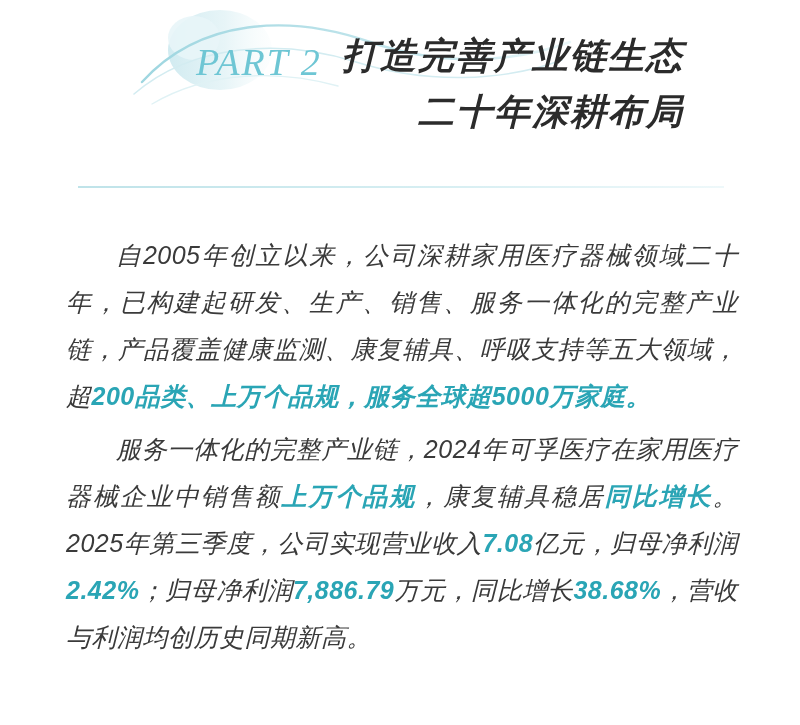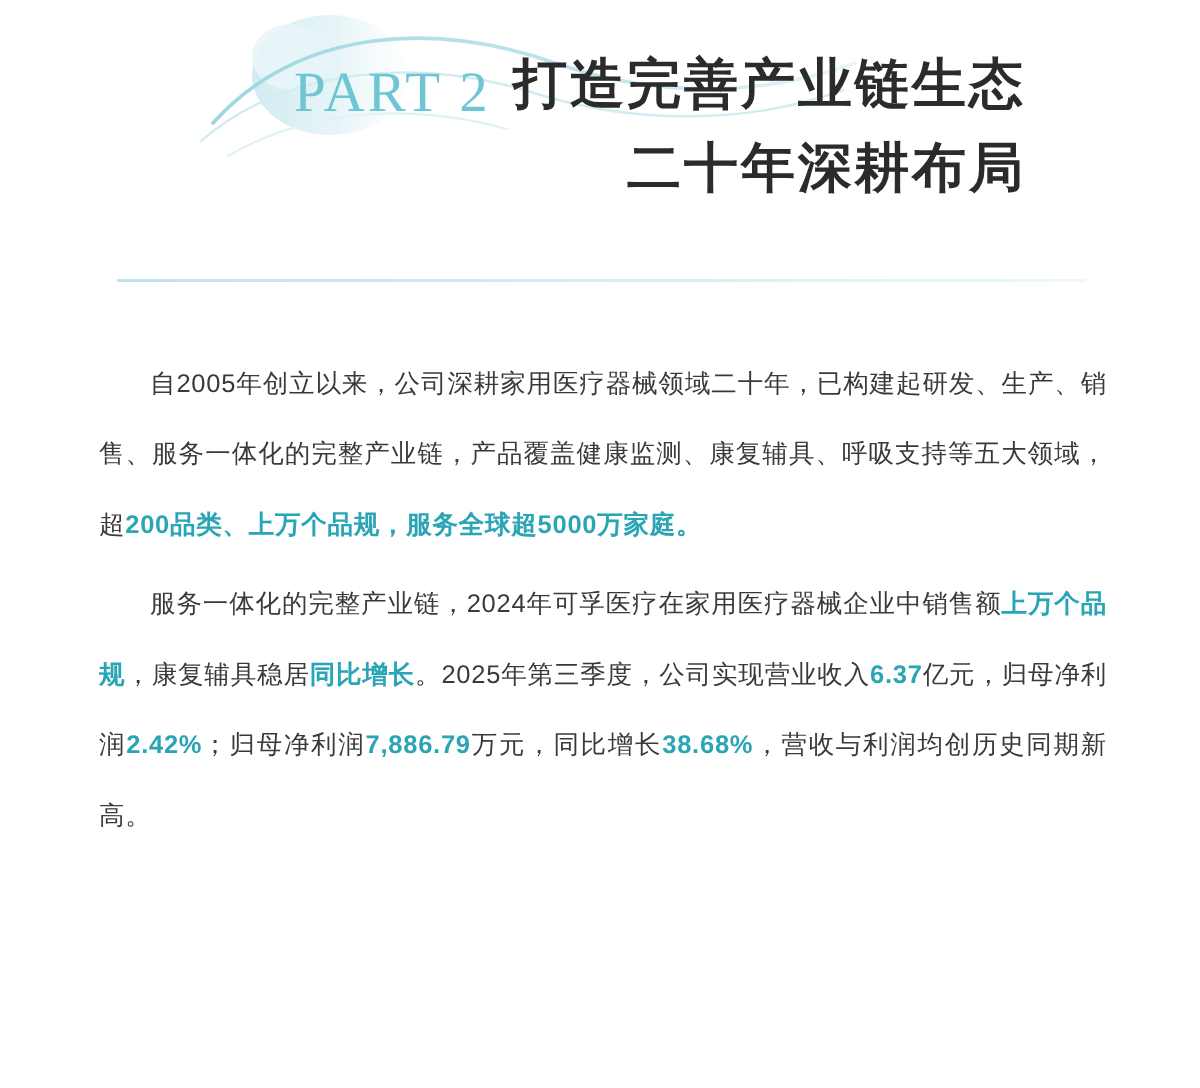--- a/index.html
+++ b/index.html
@@ -11,20 +11,21 @@
     height: 725px;
     background: #ffffff;
     font-family: "Liberation Sans", sans-serif;
     overflow: hidden;
   }
   .page {
     position: relative;
     width: 800px;
     height: 725px;
     background: #ffffff;
+    font-style: italic;
   }
 
   
   .header {
     position: relative;
     height: 180px;
   }
   .swoosh {
     position: absolute;
     left: 130px;
@@ -68,21 +69,21 @@
     height: 2px;
     background: linear-gradient(to right, #bfe3e9 0%, #d6eef2 55%, #eef8fa 100%);
   }
 
   
   .body {
     position: absolute;
     left: 66px;
     top: 232px;
     width: 672px;
-    font-size: 17px;
+    font-size: 25px;
     line-height: 47px;
     color: #3a3a3a;
     letter-spacing: 0.5px;
     text-align: justify;
     text-justify: inter-ideograph;
   }
   .para {
     margin: 0 0 6px 0;
     text-indent: 2em;
   }
@@ -128,17 +129,17 @@
       <div class="title-line">二十年深耕布局</div>
     </div>
   </div>
 
   <div class="divider"></div>
 
   <div class="body">
 
     <p class="para"><span>自2005年创立以来，公司深耕家用医疗器械领域二十年，已构建起研发、生产、销售、服务一体化的完整产业链，产品覆盖健康监测、康复辅具、呼吸支持等五大领域，超</span><span class="hl">200品类、上万个品规，服务全球超5000万家庭。</span></p>
 
-    <p class="para"><span>服务一体化的完整产业链，2024年可孚医疗在家用医疗器械企业中销售额</span><span class="hl">上万个品规</span><span>，康复辅具稳居</span><span class="hl">同比增长</span><span>。2025年第三季度，公司实现营业收入</span><span class="hl">6.37</span><span>亿元，归母净利润</span><span class="hl">2.42%</span><span>；归母净利润</span><span class="hl">7,886.79</span><span>万元，同比增长</span><span class="hl">38.68%</span><span>，营收与利润均创历史同期新高。</span></p>
+    <p class="para"><span>服务一体化的完整产业链，2024年可孚医疗在家用医疗器械企业中销售额</span><span class="hl">上万个品规</span><span>，康复辅具稳居</span><span class="hl">同比增长</span><span>。2025年第三季度，公司实现营业收入</span><span class="hl">7.08</span><span>亿元，归母净利润</span><span class="hl">2.42%</span><span>；归母净利润</span><span class="hl">7,886.79</span><span>万元，同比增长</span><span class="hl">38.68%</span><span>，营收与利润均创历史同期新高。</span></p>
 
   </div>
 
 </div>
 
 </body></html>

